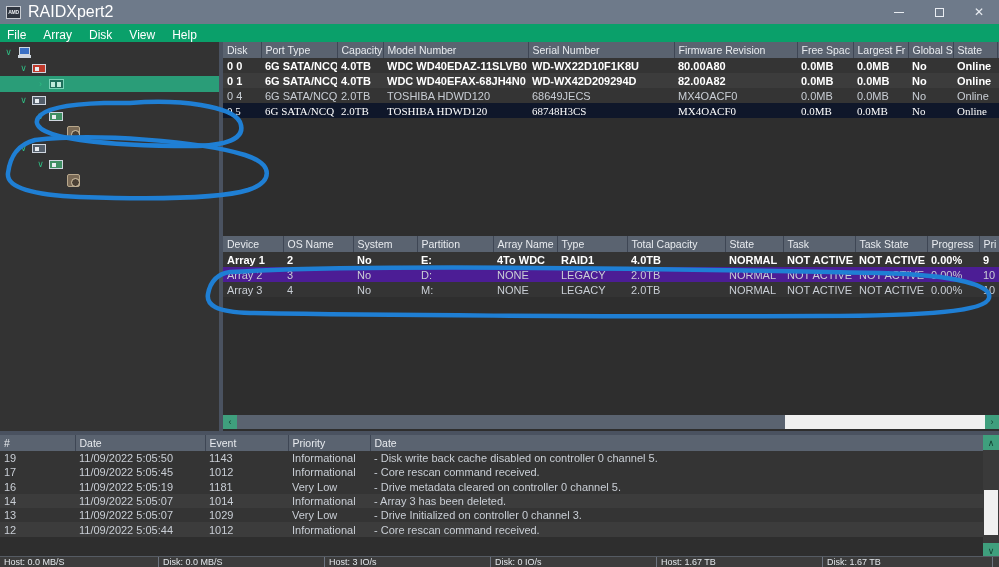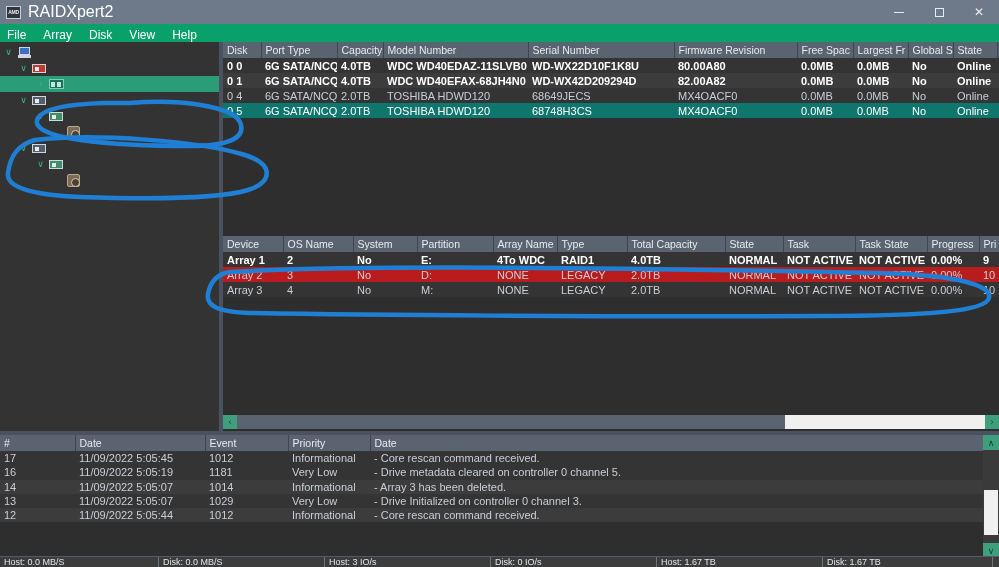--- a/index.html
+++ b/index.html
@@ -160,24 +160,24 @@
   }
   table.grid td {
     padding: 1px 4px;
     height: 15px;
     white-space: nowrap;
     overflow: hidden;
     color: #c9ced5;
     border: none;
   }
   tr.r-dark td { background: #343434; }
-  tr.r-mid td { background: #b91c1c; }
+  tr.r-mid td { background: #4c1d95; }
   tr.r-bold td { color: #ffffff; font-weight: bold; background:#343434; }
   tr.r-bold2 td { color: #ffffff; font-weight: bold; background:#3c3c3c; }
-  tr.r-sel td { background: #0f766e; color: #ffffff; }
+  tr.r-sel td { background: #0f172a; color: #ffffff; font-family: Liberation Serif, serif; }
 
   .disktable-wrap {
     position: absolute; left:0; top:0; width: 776px; height: 185px;
     background:#2e2e2e;
     overflow:hidden;
   }
   .arraytable-wrap {
     position: absolute; left:0; top:194px; width: 776px; height: 180px;
     background:#2e2e2e;
     overflow:hidden;
@@ -570,20 +570,27 @@
         <thead>
             <tr id="log-head">
               <th>#</th>
               <th>Date</th>
               <th>Event</th>
               <th>Priority</th>
               <th>Date</th>
             </tr>
           </thead>
         <tbody id="log-body">
+            <tr class="odd">
+              <td>19</td>
+              <td>11/09/2022 5:05:50</td>
+              <td>1143</td>
+              <td>Informational</td>
+              <td>- Disk write back cache disabled on controller 0 channel 5.</td>
+            </tr>
             <tr class="odd">
               <td>17</td>
               <td>11/09/2022 5:05:45</td>
               <td>1012</td>
               <td>Informational</td>
               <td>- Core rescan command received.</td>
             </tr>
             <tr class="odd">
               <td>16</td>
               <td>11/09/2022 5:05:19</td>

